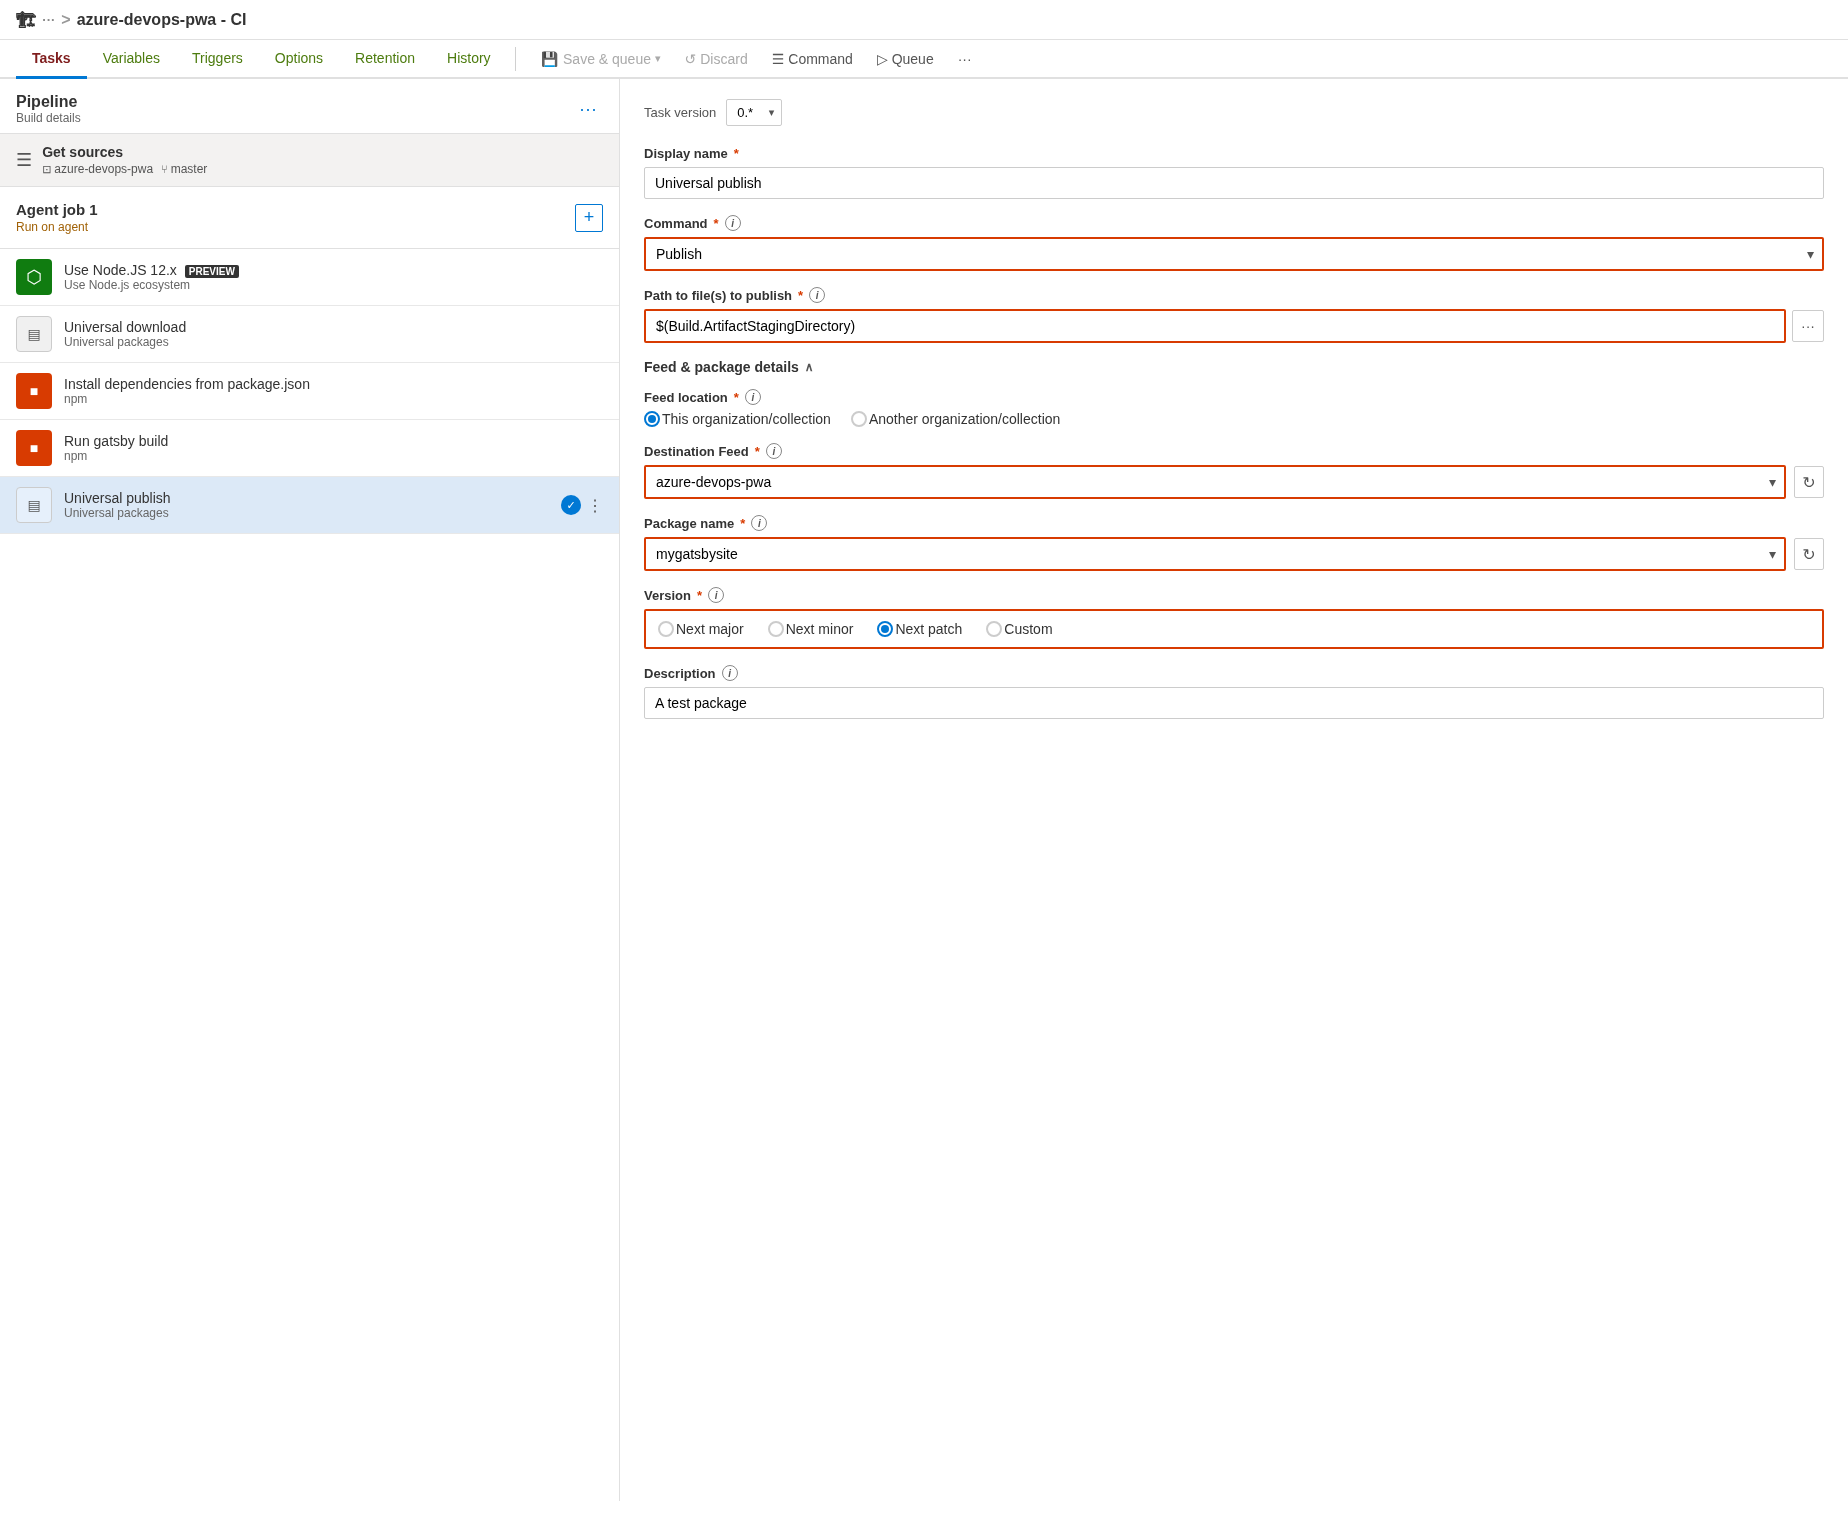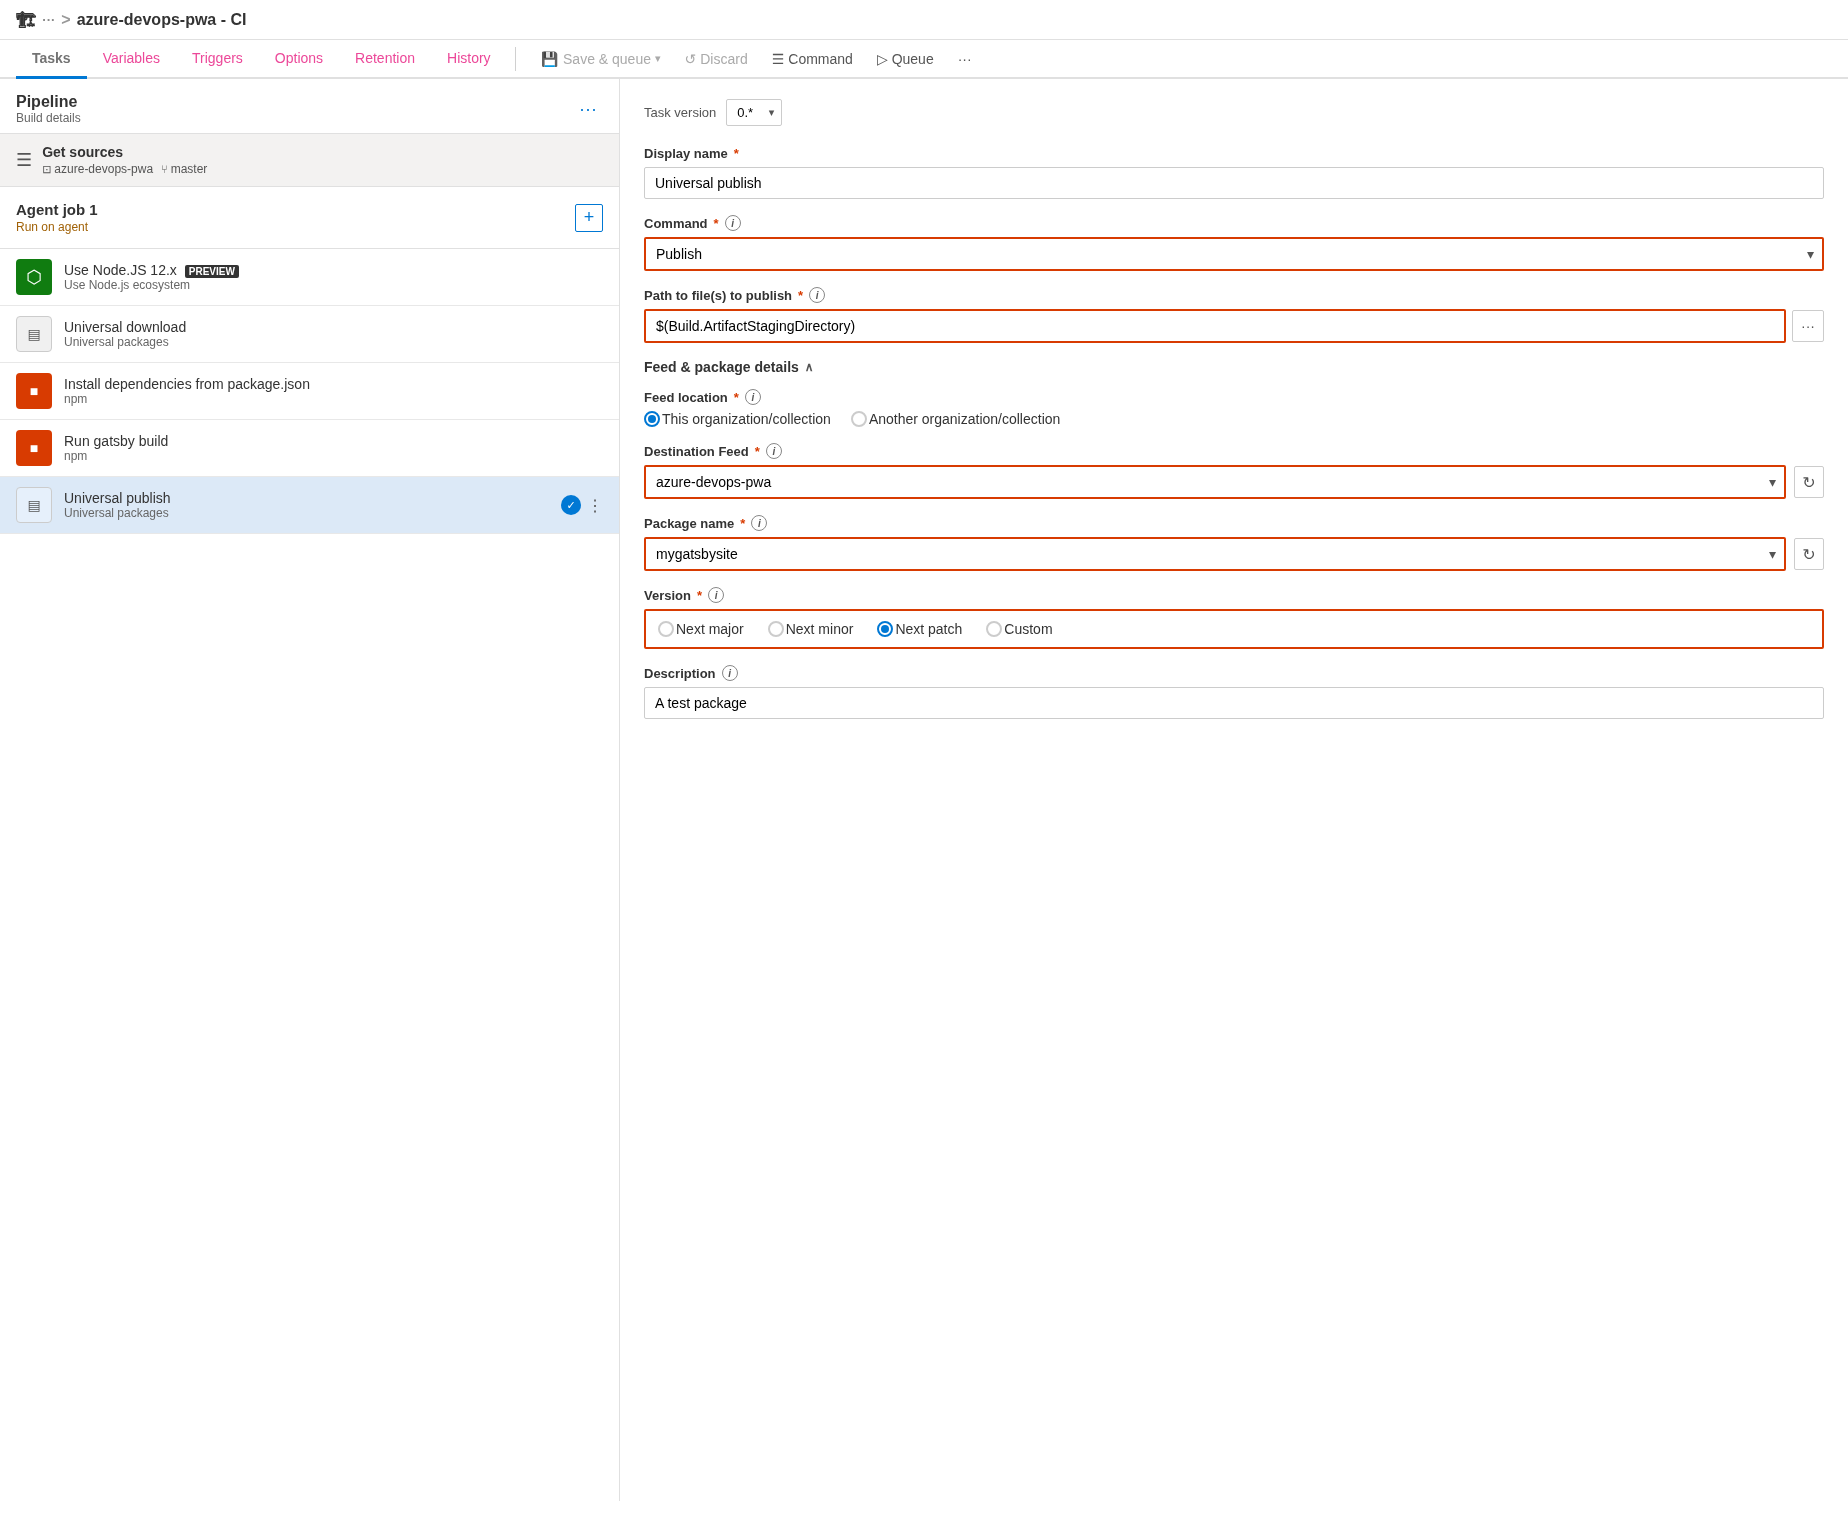--- a/index.html
+++ b/index.html
@@ -28,26 +28,26 @@
       align-items: center;
       padding: 0 16px;
       border-bottom: 2px solid #e0e0e0;
       background: #fff;
       gap: 0;
     }
     .nav-tab {
       padding: 10px 16px;
       cursor: pointer;
       font-size: 14px;
-      color: #ec4899;
+      color: #4d7c0f;
       border-bottom: 3px solid transparent;
       margin-bottom: -2px;
     }
     .nav-tab.active {
-      color: #737373;
+      color: #7f1d1d;
       border-bottom: 3px solid #0078d4;
       font-weight: 600;
     }
     .nav-divider {
       width: 1px;
       height: 24px;
       background: #d0d0d0;
       margin: 0 8px;
     }
     .nav-actions {

